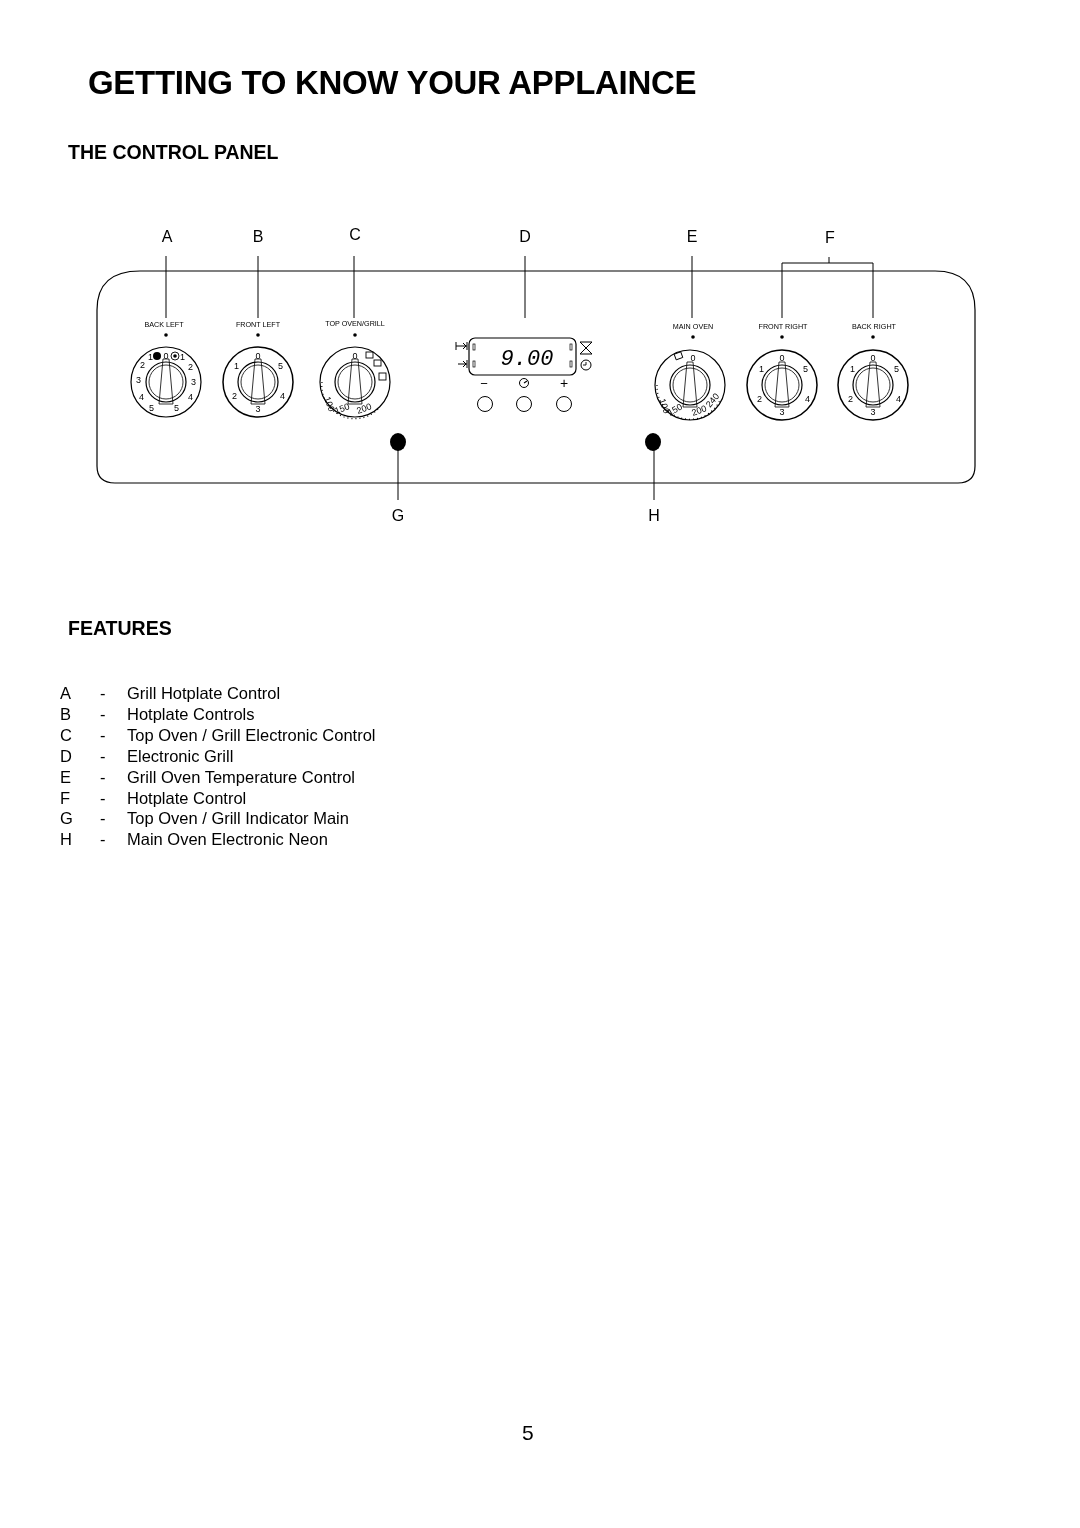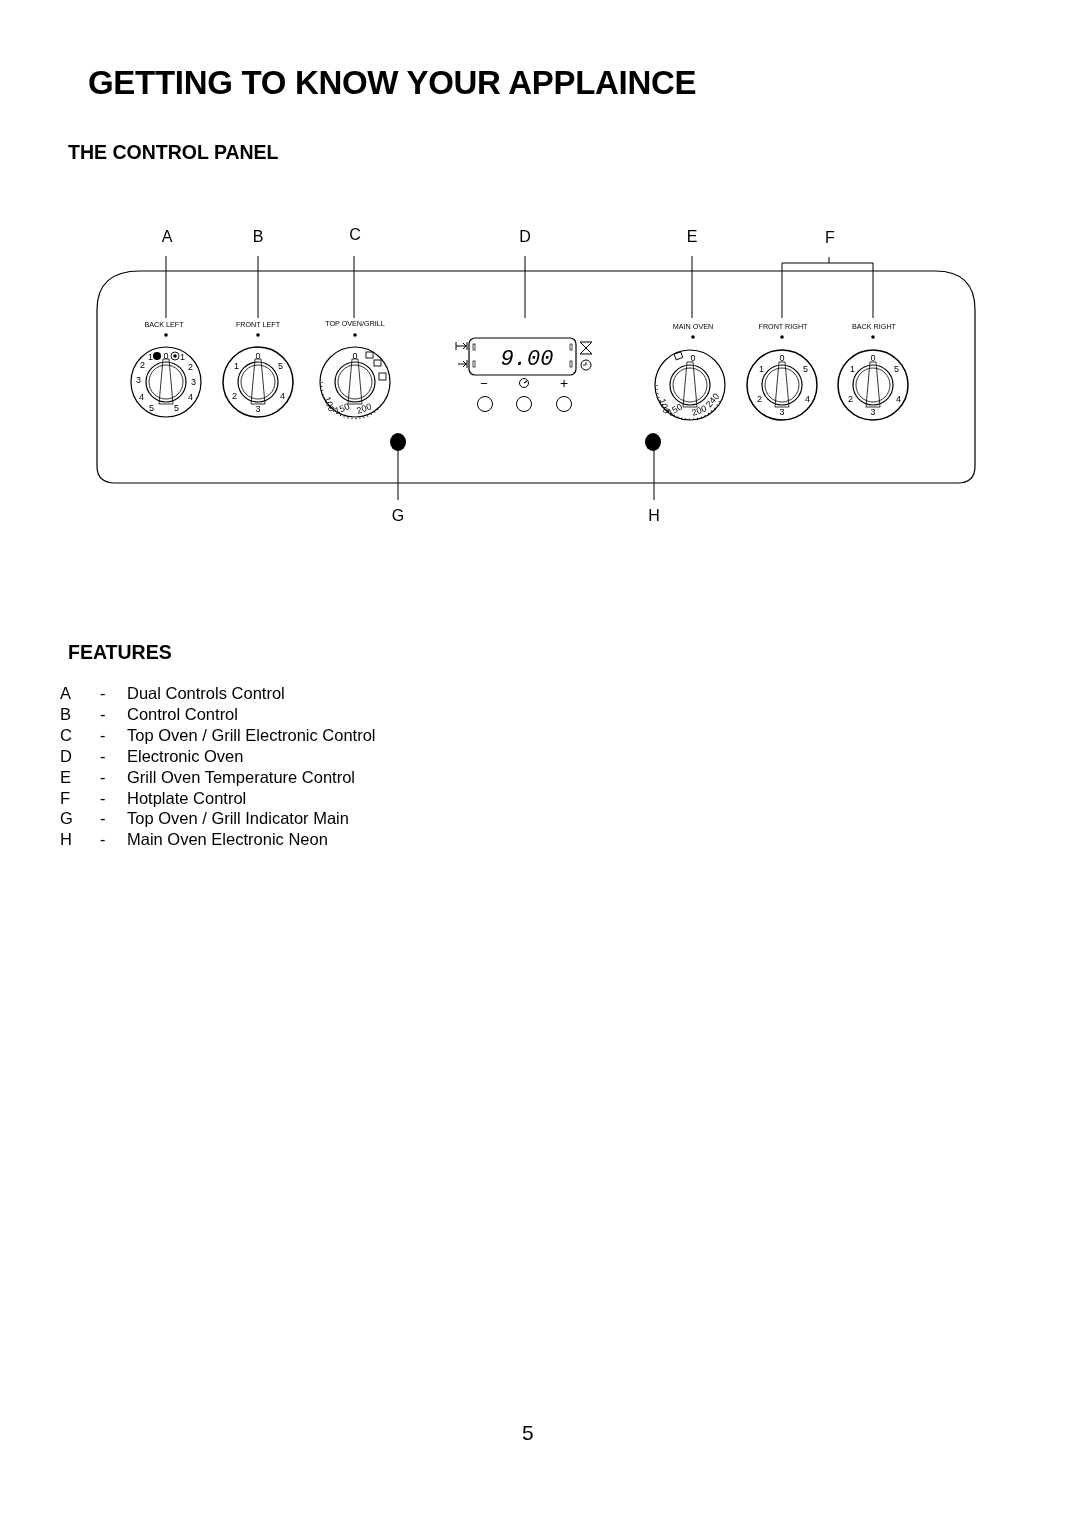--- a/index.html
+++ b/index.html
@@ -3,21 +3,21 @@
 <meta charset="utf-8">
 <style>
   html, body { margin:0; padding:0; background:#ffffff; }
   body { width:1080px; height:1528px; position:relative; overflow:hidden;
          font-family:"Liberation Sans", sans-serif; color:#000; }
   .page-title { position:absolute; left:80px; top:56px; margin:8px;
          font-size:33px; font-weight:bold; letter-spacing:-0.3px; }
   .section-title { position:absolute; left:68px; margin:0;
          font-size:19.5px; font-weight:bold; }
   #cp-title { top:141px; }
-  #feat-title { top:641px; }
+  #feat-title { top:617px; }
   .diagram { position:absolute; left:0; top:220px; width:1080px; height:320px; }
   .callout { position:absolute; font-size:16px; transform:translateX(-50%); }
   .features { position:absolute; left:60px; top:683px; font-size:16.5px; line-height:20.9px; }
   .feat-row { display:flex; }
   .feat-letter { width:40px; }
   .feat-dash { width:27px; }
   .page-number { position:absolute; left:522px; top:1421px; font-size:21px; }
   .panel-label { font-family:"Liberation Sans", sans-serif; font-size:7.2px; }
   .dial-num { font-family:"Liberation Sans", sans-serif; font-size:9px; }
 </style>
@@ -192,36 +192,36 @@
   <ellipse cx="398" cy="442" rx="8" ry="9" fill="#000"></ellipse>
   <ellipse cx="653" cy="442" rx="8" ry="9" fill="#000"></ellipse>
 </svg>
 
 <h2 class="section-title" id="feat-title">FEATURES</h2>
 
 <div class="features">
   <div class="feat-row">
       <span class="feat-letter">A</span>
       <span class="feat-dash">-</span>
-      <span>Dual Controls Control</span>
+      <span>Grill Hotplate Control</span>
     </div>
   <div class="feat-row">
       <span class="feat-letter">B</span>
       <span class="feat-dash">-</span>
-      <span>Control Control</span>
+      <span>Hotplate Controls</span>
     </div>
   <div class="feat-row">
       <span class="feat-letter">C</span>
       <span class="feat-dash">-</span>
       <span>Top Oven / Grill Electronic Control</span>
     </div>
   <div class="feat-row">
       <span class="feat-letter">D</span>
       <span class="feat-dash">-</span>
-      <span>Electronic Oven</span>
+      <span>Electronic Grill</span>
     </div>
   <div class="feat-row">
       <span class="feat-letter">E</span>
       <span class="feat-dash">-</span>
       <span>Grill Oven Temperature Control</span>
     </div>
   <div class="feat-row">
       <span class="feat-letter">F</span>
       <span class="feat-dash">-</span>
       <span>Hotplate Control</span>

